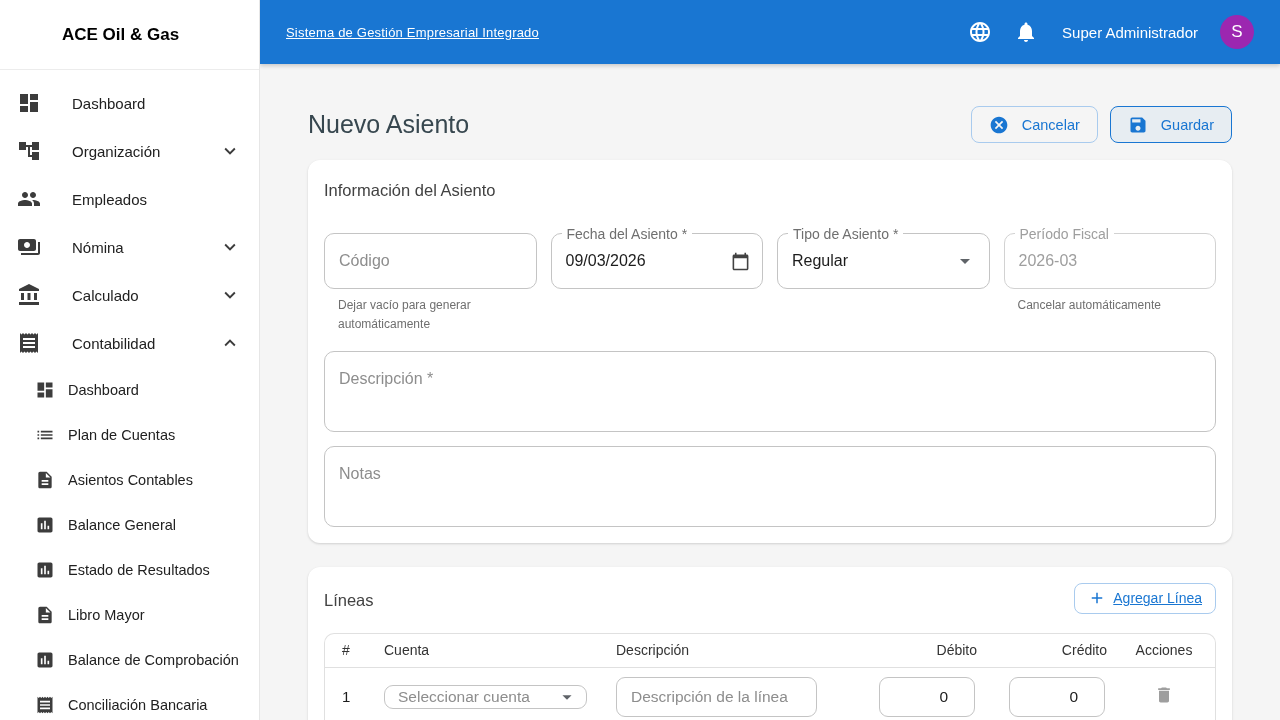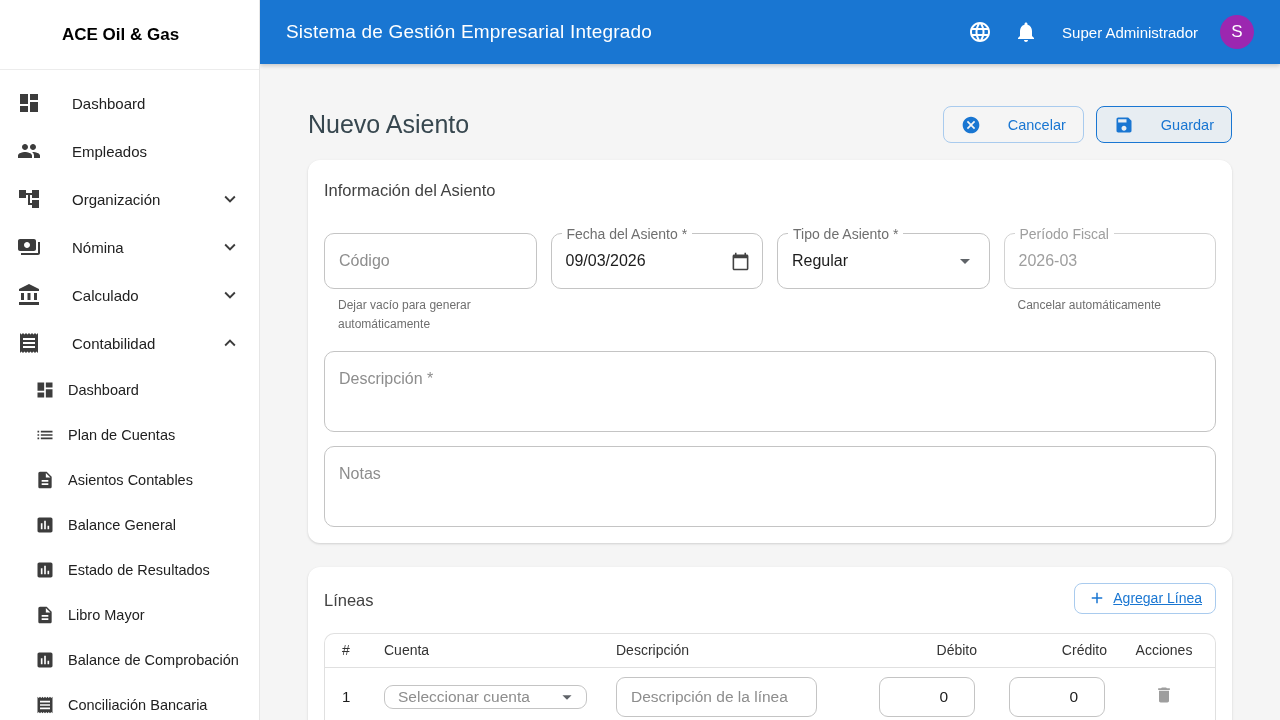--- a/index.html
+++ b/index.html
@@ -36,41 +36,41 @@
   }
   .nav-subitem .icon { width: 20px; height: 20px; color: #3c3c3c; margin-right: 13px; }
   .nav-subitem .label { font-size: 14.5px; color: #212121; }
 
   
   .appbar {
     position: absolute; left: 260px; top: 0; right: 0; height: 64px;
     background: #1976d2; color: #ffffff; display: flex; align-items: center;
     padding: 0 26px; box-shadow: 0 2px 4px rgba(0,0,0,0.18); z-index: 2;
   }
-  .appbar-title { font-size: 19px; font-weight: 400; letter-spacing: .2px; }
+  .appbar-title { font-size: 13px; font-weight: 400; letter-spacing: .2px; text-decoration: underline; }
   .appbar-right { margin-left: auto; display: flex; align-items: center; gap: 22px; }
   .appbar-right .abicon { width: 24px; height: 24px; color: #fff; cursor: pointer; }
   .appbar-user { font-size: 15px; margin-left: 2px; }
   .avatar {
     width: 34px; height: 34px; border-radius: 50%; background: #9c27b0;
     color: #fff; font-size: 17px; display: flex; align-items: center;
     justify-content: center; cursor: pointer;
   }
 
   
   .main {
     position: absolute; left: 260px; top: 64px; right: 0; bottom: 0;
     padding: 0 48px; overflow: hidden;
   }
   .title-row { margin-top: 42px; display: flex; align-items: center; }
   .page-title { font-size: 25px; font-weight: 400; color: #37474f; }
   .title-actions { margin-left: auto; display: flex; gap: 12px; }
   .btn {
     height: 37px; border-radius: 8px; display: flex; align-items: center;
-    gap: 27px; padding: 0 17px; font-size: 14.5px; color: #1976d2;
+    gap: 13px; padding: 0 17px; font-size: 14.5px; color: #1976d2;
     background: transparent; border: 1px solid #a9cbee; cursor: pointer;
     font-family: inherit;
   }
   .btn .bicon { width: 20px; height: 20px; }
   .btn.primary-outline { border-color: #1976d2; background: rgba(25,118,210,0.06); }
 
   .card {
     background: #fff; border-radius: 12px; margin-top: 17px;
     box-shadow: 0 1px 3px rgba(0,0,0,0.10), 0 1px 2px rgba(0,0,0,0.06);
     padding: 16px;
@@ -169,38 +169,38 @@
         <svg class="mi" width="24" height="24" viewBox="0 0 24 24">
             <path d="M3 13h8V3H3v10zm0 8h8v-6H3v6zm10 0h8V11h-8v10zm0-18v6h8V3h-8z"></path>
           </svg>
       </span>
       <span class="label">Dashboard</span>
     </div>
 
     <div class="nav-item">
       <span class="icon">
         <svg class="mi" width="24" height="24" viewBox="0 0 24 24">
-            <path d="M16 11c1.66 0 2.99-1.34 2.99-3S17.66 5 16 5c-1.66 0-3 1.34-3 3s1.34 3 3 3zm-8 0c1.66 0 2.99-1.34 2.99-3S9.66 5 8 5C6.34 5 5 6.34 5 8s1.34 3 3 3zm0 2c-2.33 0-7 1.17-7 3.5V19h14v-2.5c0-2.33-4.67-3.5-7-3.5zm8 0c-.29 0-.62.02-.97.05 1.16.84 1.97 1.97 1.97 3.45V19h6v-2.5c0-2.33-4.67-3.5-7-3.5z"></path>
-          </svg>
-      </span>
-      <span class="label">Empleados</span>
-    </div>
-
-    <div class="nav-item">
-      <span class="icon">
-        <svg class="mi" width="24" height="24" viewBox="0 0 24 24">
             <path d="M22 11V3h-7v3H9V3H2v8h7V8h2v10h4v3h7v-8h-7v3h-2V8h2v3z"></path>
           </svg>
       </span>
       <span class="label">Organización</span>
       <span class="chev">
         <svg class="mi" width="22" height="22" viewBox="0 0 24 24">
             <path d="M16.59 8.59L12 13.17 7.41 8.59 6 10l6 6 6-6z"></path>
           </svg>
       </span>
+    </div>
+
+    <div class="nav-item">
+      <span class="icon">
+        <svg class="mi" width="24" height="24" viewBox="0 0 24 24">
+            <path d="M16 11c1.66 0 2.99-1.34 2.99-3S17.66 5 16 5c-1.66 0-3 1.34-3 3s1.34 3 3 3zm-8 0c1.66 0 2.99-1.34 2.99-3S9.66 5 8 5C6.34 5 5 6.34 5 8s1.34 3 3 3zm0 2c-2.33 0-7 1.17-7 3.5V19h14v-2.5c0-2.33-4.67-3.5-7-3.5zm8 0c-.29 0-.62.02-.97.05 1.16.84 1.97 1.97 1.97 3.45V19h6v-2.5c0-2.33-4.67-3.5-7-3.5z"></path>
+          </svg>
+      </span>
+      <span class="label">Empleados</span>
     </div>
 
     <div class="nav-item">
       <span class="icon">
         <svg class="mi" width="24" height="24" viewBox="0 0 24 24">
             <path d="M19 14V6c0-1.1-.9-2-2-2H3c-1.1 0-2 .9-2 2v8c0 1.1.9 2 2 2h14c1.1 0 2-.9 2-2zm-9-1c-1.66 0-3-1.34-3-3s1.34-3 3-3 3 1.34 3 3-1.34 3-3 3zm13-6v11c0 1.1-.9 2-2 2H4v-2h17V7h2z"></path>
           </svg>
       </span>
       <span class="label">Nómina</span>
       <span class="chev">

